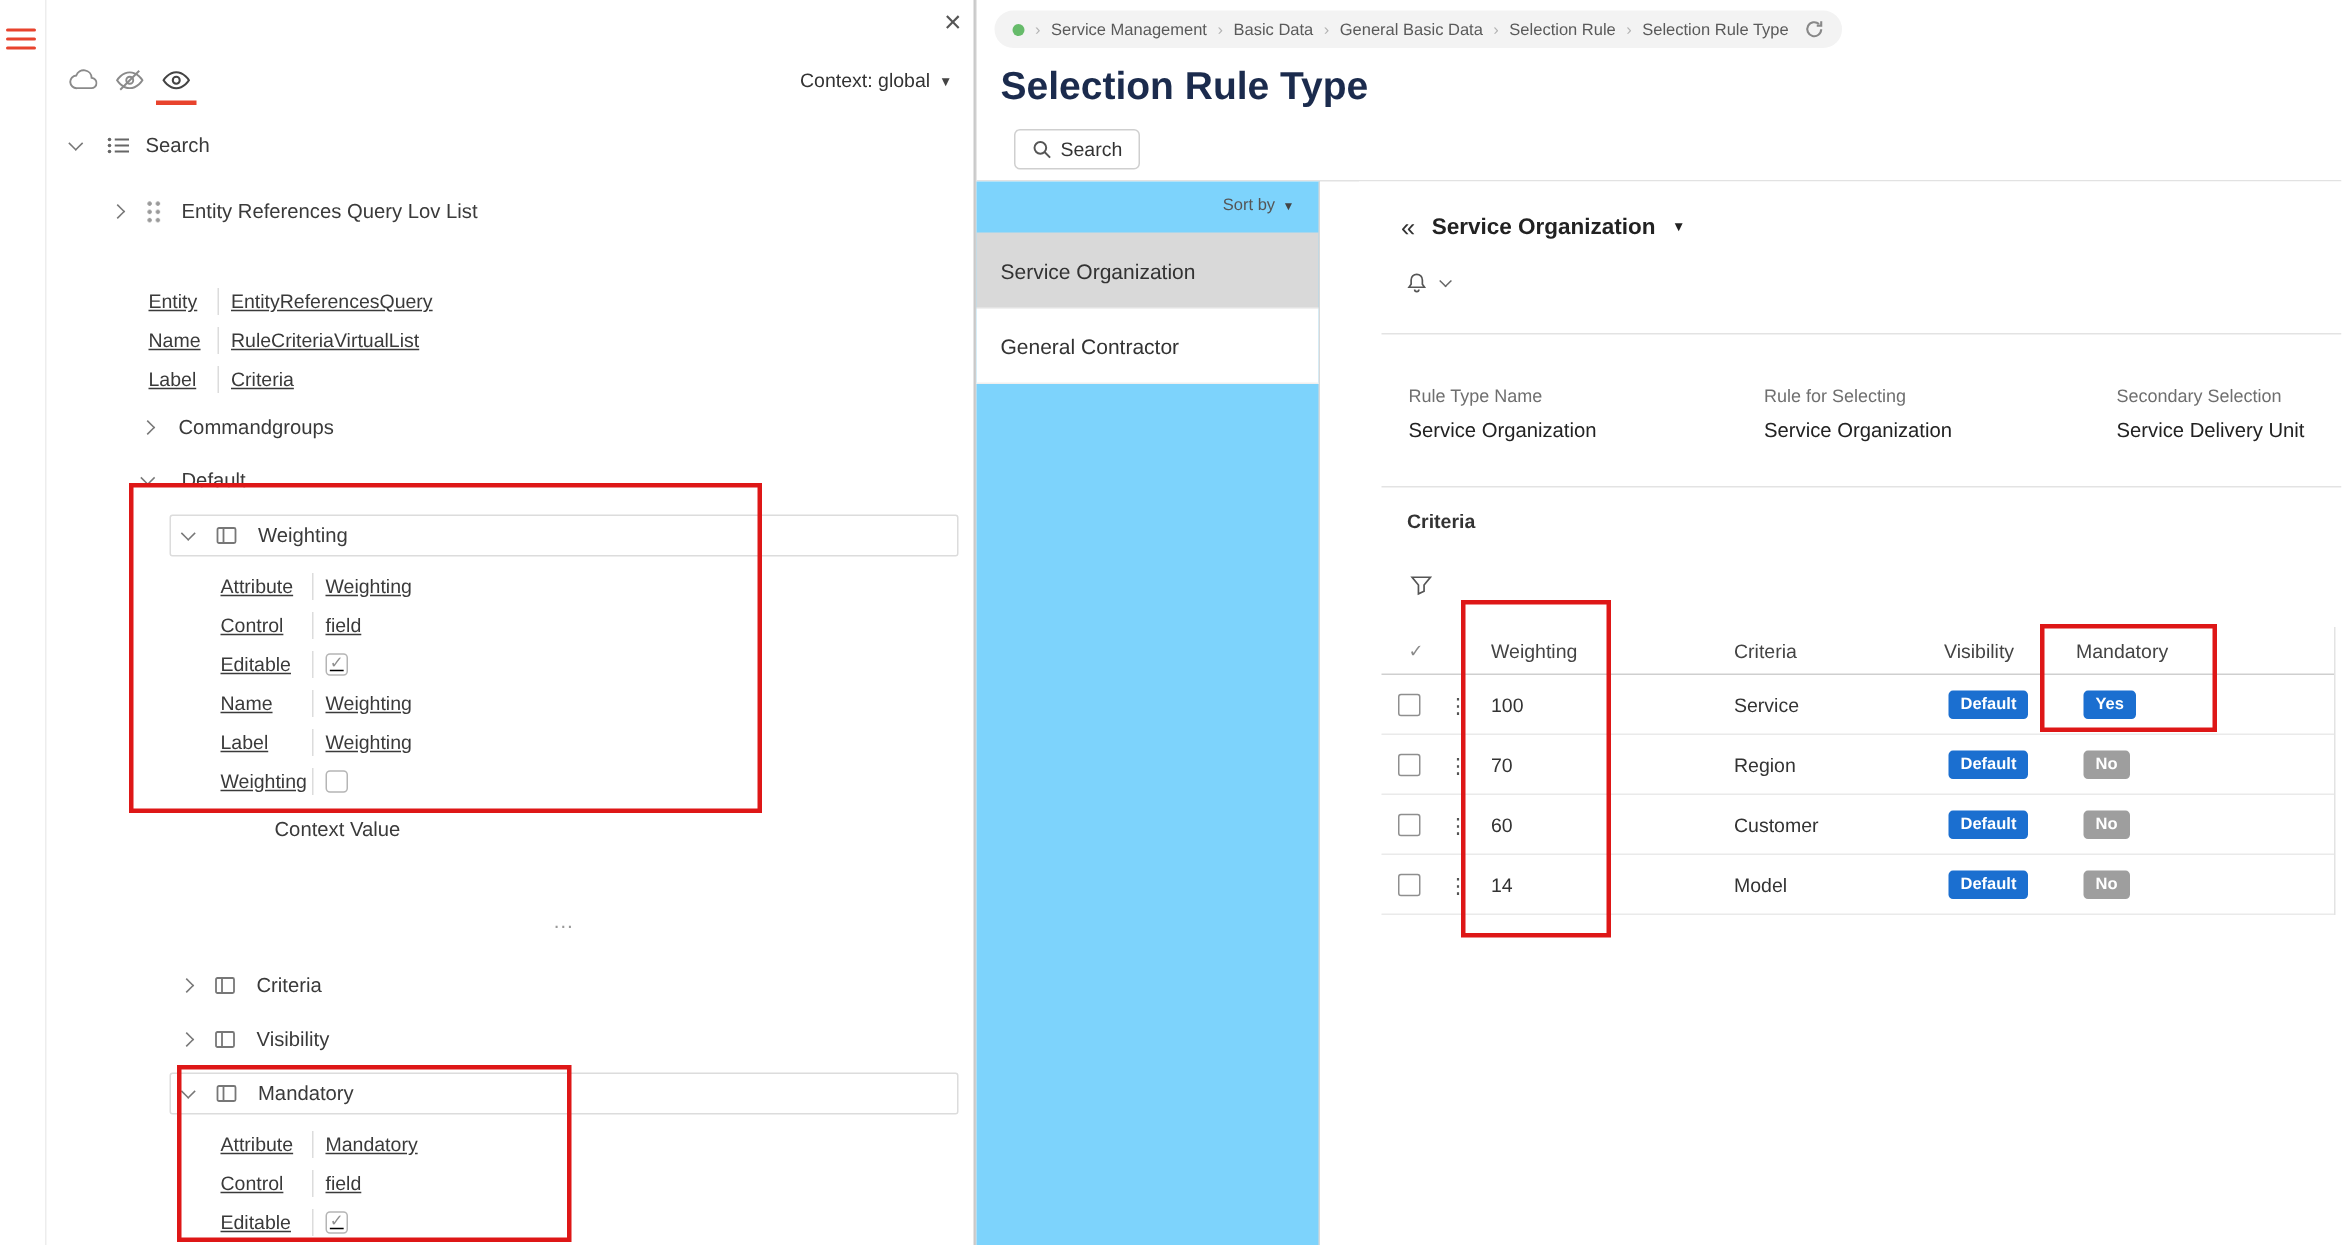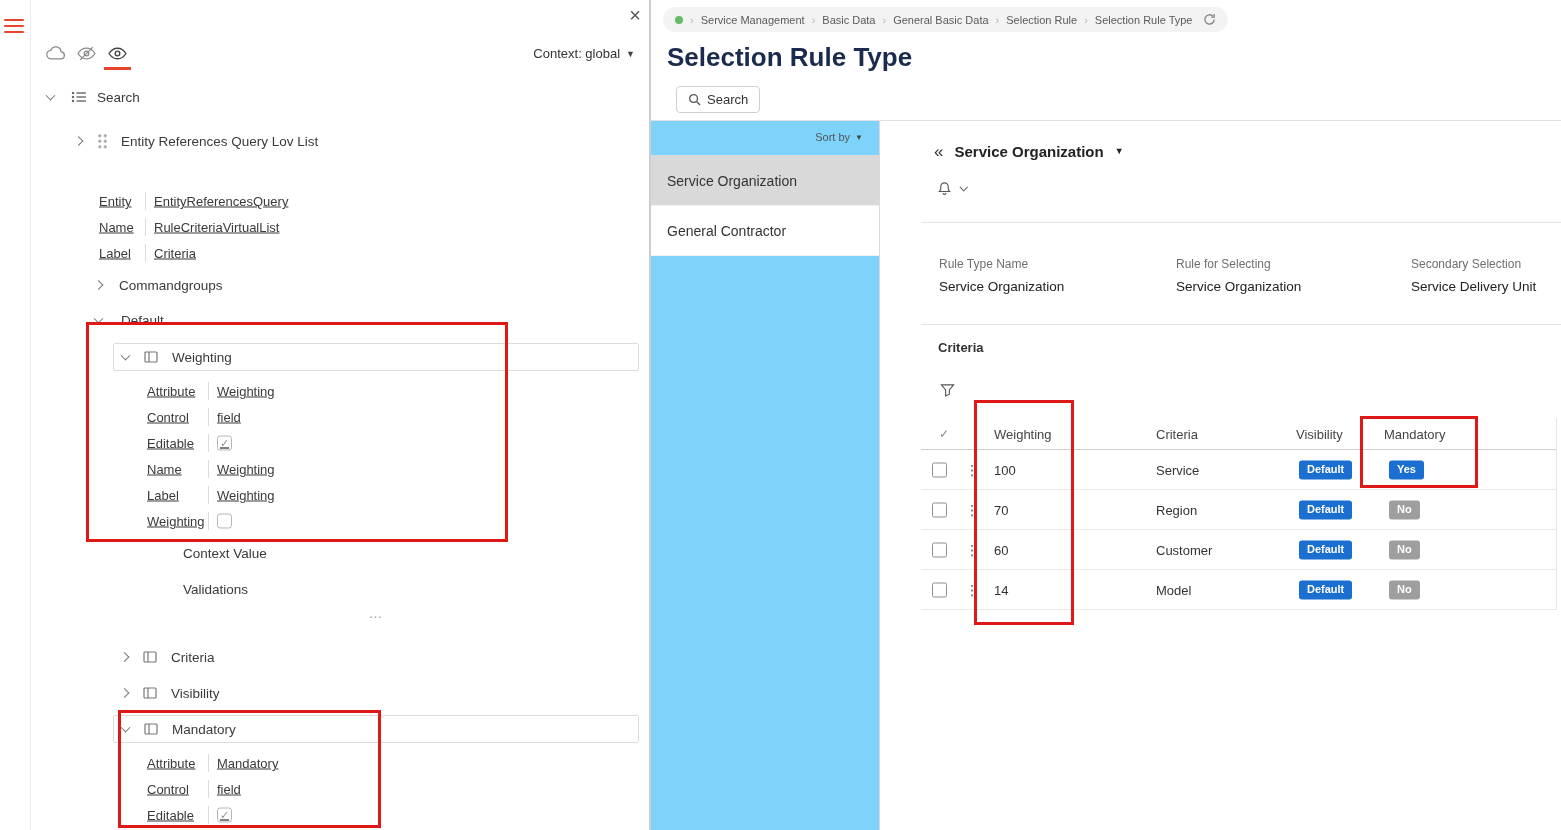--- a/index.html
+++ b/index.html
@@ -238,23 +238,20 @@
       </div>
       <div class="prow" style="top:508px" data-interactable="false">
         <span class="plabel" style="left:116px" data-interactable="false">Weighting</span>
         <span class="pdiv" style="left:177px" data-interactable="false"></span>
         <span class="cb" style="left:186px" data-interactable="true"></span>
       </div>
 
       <div class="trow" style="top:540px;height:26px" data-interactable="true">
         <span class="tlabel" style="left:152px" data-interactable="false">Context Value</span>
       </div>
-      <div class="trow" style="top:576px;height:26px" data-interactable="true">
-        <span class="tlabel" style="left:152px" data-interactable="false">Validations</span>
-      </div>
       <div class="trow" style="top:606px;height:18px" data-interactable="true">
         <span class="tmore" data-interactable="false">…</span>
       </div>
 
       <div class="trow" style="top:644px;height:26px" data-interactable="true">
         <span class="chev right" style="left:90px" data-interactable="true"></span>
         <span class="ticon" style="left:112px" data-interactable="false">
           <svg viewBox="0 0 14 12" width="14" height="12">
               <rect x="1" y="1" width="12" height="10" rx="1" fill="none" stroke="#777" stroke-width="1.2"></rect>
               <line x1="5" y1="1" x2="5" y2="11" stroke="#777" stroke-width="1.2"></line>

